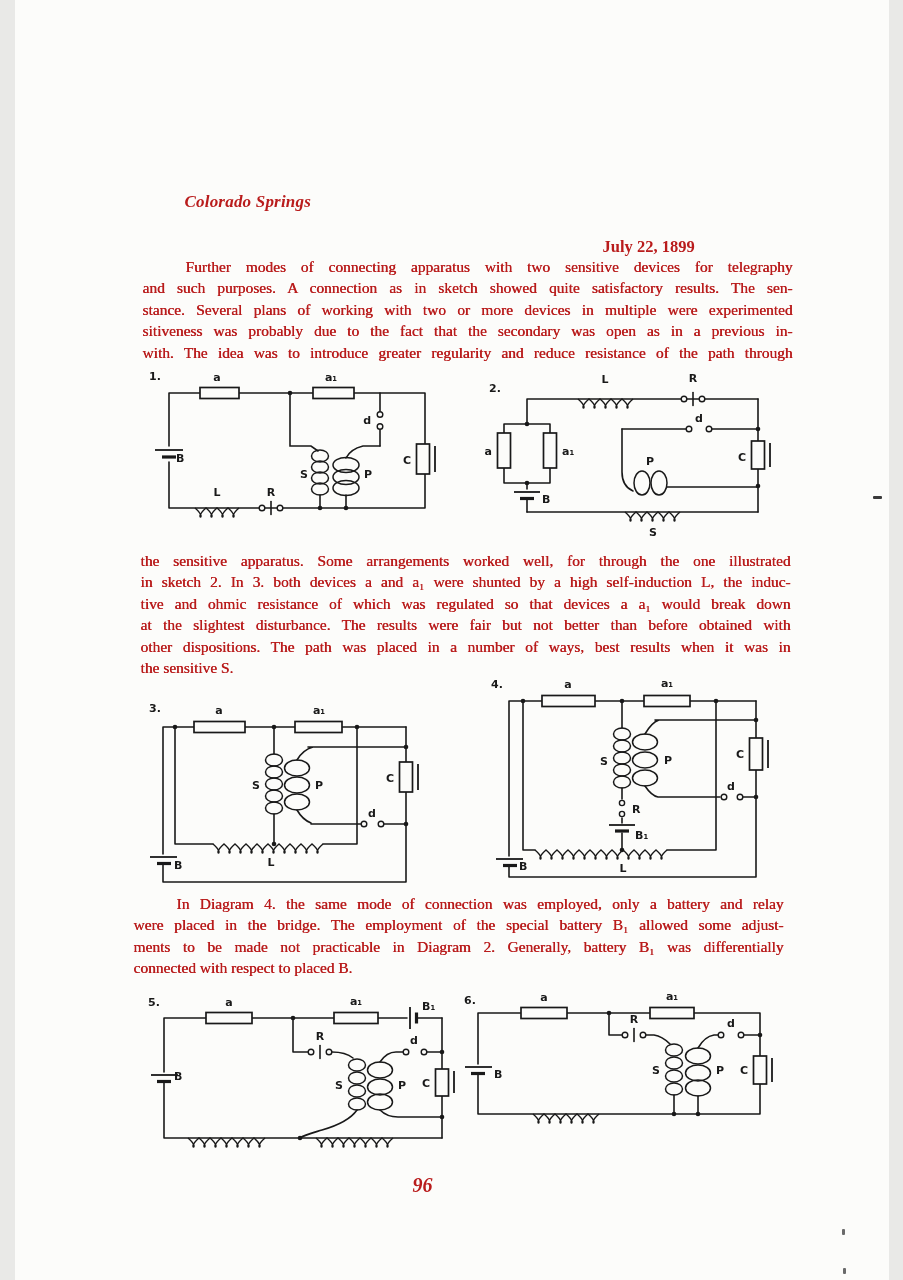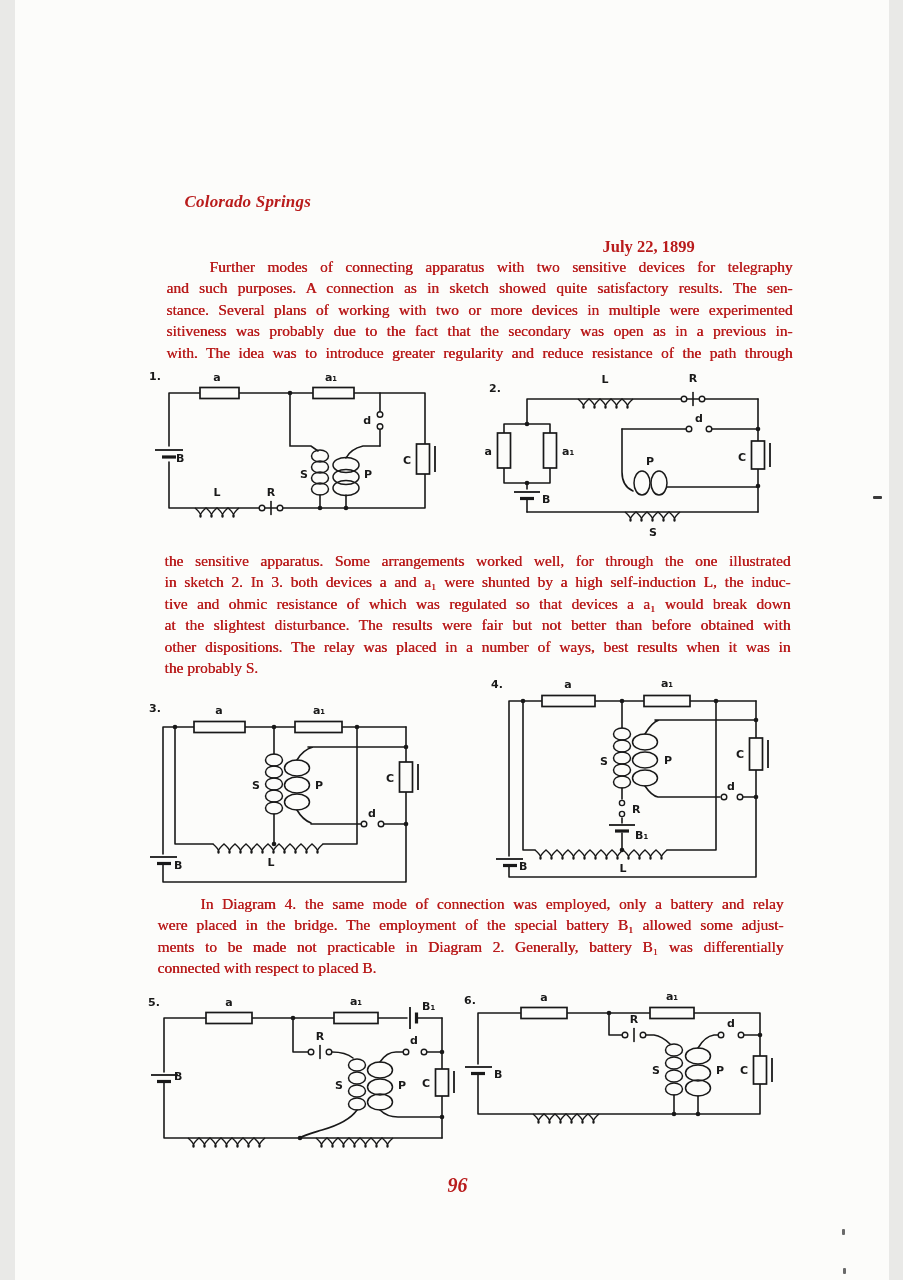--- a/index.html
+++ b/index.html
@@ -14,42 +14,42 @@
   }
   .hdr-date{
     position:absolute;left:588px;top:217px;
     font-weight:bold;font-size:16.5px;margin-top:20px;
   }
   .para{
     position:absolute;width:650px;
     font-size:15.4px;line-height:21.4px;
     text-shadow:.35px 0 0 currentColor;
   }
-  .para .tline{text-align:justify;text-align-last:justify;white-space:normal;margin-left:24px;}
+  .para .tline{text-align:justify;text-align-last:justify;white-space:normal;}
   .para.last-left .tline:last-child{text-align-last:left;}
   .para.indent .tline:first-child{padding-left:43px;}
   .p1{left:128px;top:256px;}
   .p2{left:126px;top:550px;}
   .p3{left:119px;top:893px;}
   .fig{position:absolute;}
   .fig svg{display:block;}
   .fig .wire{stroke:#191919;stroke-width:1.6;fill:none;stroke-linecap:round;}
   .fig .coil{stroke:#191919;stroke-width:1.5;fill:none;}
   .fig .box{stroke:#191919;stroke-width:1.7;fill:#fcfcfa;}
   .fig .node{fill:#191919;stroke:none;}
   .fig .contact{stroke:#191919;stroke-width:1.4;fill:#fcfcfa;}
   .fig .plate-thin{stroke:#191919;stroke-width:1.8;}
   .fig .plate-thick{stroke:#191919;stroke-width:3.2;}
   .fig text{
     font-family:"DejaVu Sans","Liberation Sans",sans-serif;
     font-weight:bold;font-size:11px;fill:#191919;
   }
   .fig text.fignum{font-size:11px;}
   .page-number{
-    position:absolute;left:398px;top:1174px;width:90px;text-align:center;
+    position:absolute;left:398px;top:1174px;width:90px;
     font-style:italic;font-weight:bold;font-size:20px;
   }
   .artifact{position:absolute;background:#3a3a3a;}
   .art-dash{left:858px;top:496px;width:9px;height:3px;border-radius:1px;}
   .art-speck1{left:827px;top:1229px;width:3px;height:6px;background:#6a6a6a;border-radius:1px;}
   .art-speck2{left:828px;top:1268px;width:3px;height:6px;background:#6a6a6a;border-radius:1px;}
 </style>
 </head>
 <body>
 
@@ -148,22 +148,22 @@
       <path class="wire" d="M192,121 H283"></path>
       <text x="175" y="99" text-anchor="middle">P</text>
     </svg>
   </div>
 
   <div class="para p2 last-left">
       <div class="tline">the sensitive apparatus. Some arrangements worked well, for through the one illustrated</div>
       <div class="tline">in sketch 2. In 3. both devices a and a₁ were shunted by a high self-induction L, the induc-</div>
       <div class="tline">tive and ohmic resistance of which was regulated so that devices a a₁ would break down</div>
       <div class="tline">at the slightest disturbance. The results were fair but not better than before obtained with</div>
-      <div class="tline">other dispositions. The relay was placed in a number of ways, best results when it was in</div>
-      <div class="tline">the probably S.</div>
+      <div class="tline">other dispositions. The path was placed in a number of ways, best results when it was in</div>
+      <div class="tline">the sensitive S.</div>
     </div>
 
   <div class="fig" style="left:128px;top:696px;">
     <svg width="335" height="192" viewBox="0 0 335 192">
       <text class="fignum" x="6" y="16">3.</text>
       <path class="wire" d="M20,31 H263 M20,31 V158 M20,168 V186 M20,186 H263 M263,128 V186"></path>
       <circle class="node" cx="32" cy="31" r="2.3"></circle>
       <circle class="node" cx="131" cy="31" r="2.3"></circle>
       <circle class="node" cx="214" cy="31" r="2.3"></circle>
       <rect class="box" x="51" y="25.5" width="51" height="11"></rect>

